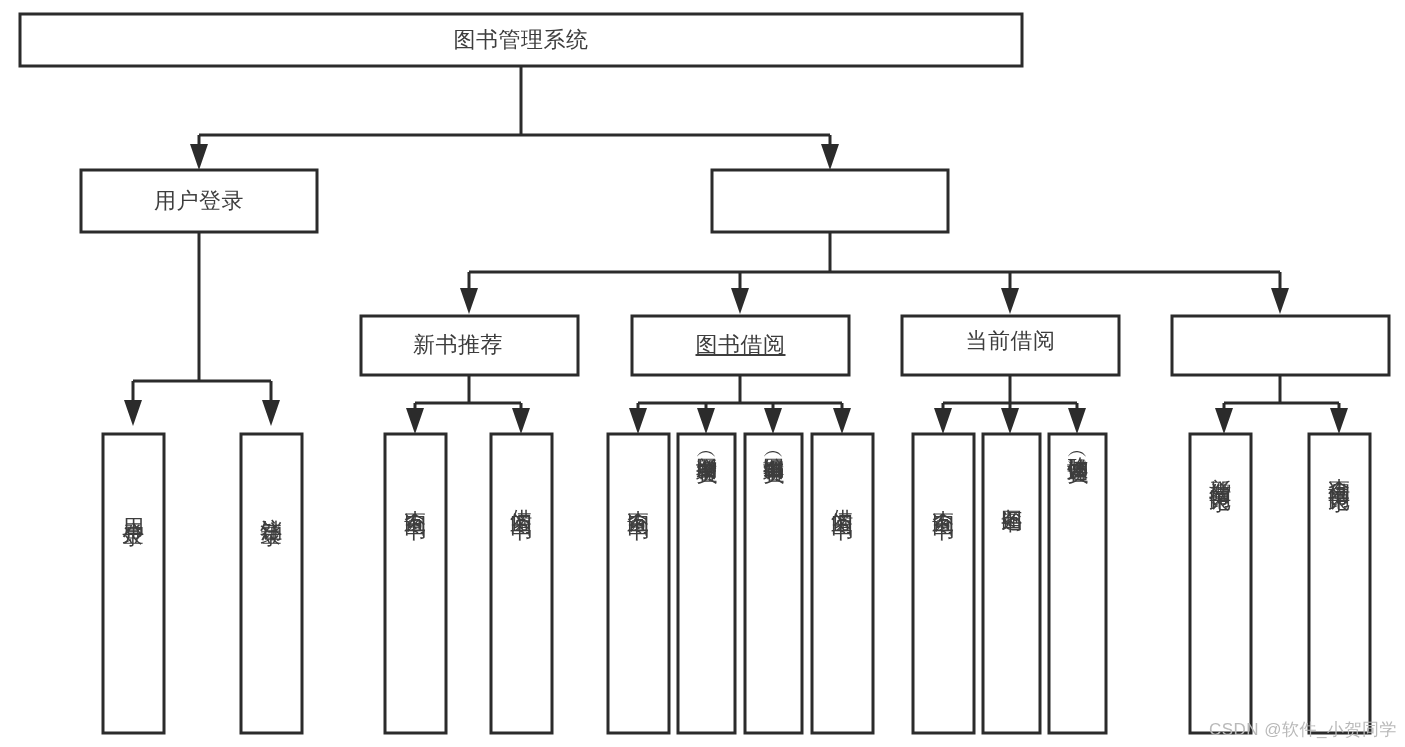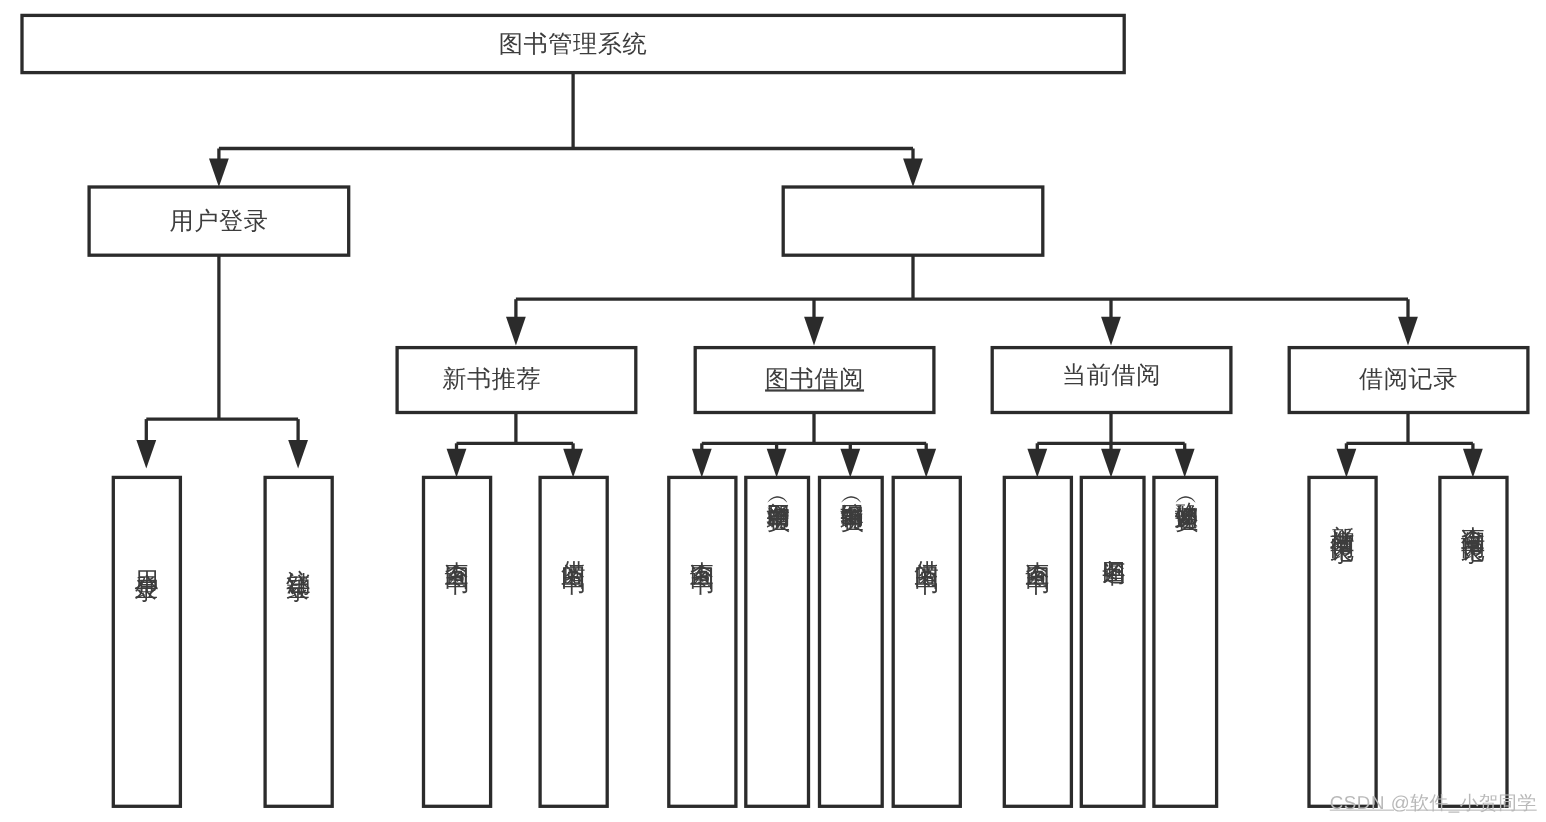--- a/index.html
+++ b/index.html
@@ -71,21 +71,20 @@
   }
   #watermark {
     position: absolute;
     right: 8px;
     bottom: 6px;
     font-size: 17px;
     color: #b9b9b9;
     font-family: "Liberation Sans", "DejaVu Sans", sans-serif;
     white-space: nowrap;
     letter-spacing: 0.5px;
-    text-decoration: underline;
   }
 </style>
 </head>
 <body>
 
 <div id="diagram-root">
 
   <svg id="diagram-svg" viewBox="0 0 1405 747" xmlns="http://www.w3.org/2000/svg">
 
     <defs>
@@ -197,24 +196,23 @@
     <rect class="node-rect" x="1049" y="434" width="57" height="299"></rect>
 
     <rect class="node-rect" x="1190" y="434" width="61" height="299"></rect>
     <rect class="node-rect" x="1309" y="434" width="61" height="299"></rect>
   </svg>
 
   <div class="node-label horizontal" style="left:20px; top:14px; width:1002px; height:52px;">图书管理系统</div>
 
   <div class="node-label horizontal" style="left:81px; top:170px; width:236px; height:62px;">用户登录</div>
 
-  <div class="node-label horizontal" style="left:361px; top:316px; width:172px; height:59px;">新书推荐</div>
+  <div class="node-label horizontal" style="left:372px; top:316px; width:172px; height:59px;">新书推荐</div>
   <div class="node-label horizontal" style="left:632px; top:316px; width:217px; height:59px;text-decoration:underline;">图书借阅</div>
   <div class="node-label horizontal" style="left:902px; top:316px; width:217px; height:50px;">当前借阅</div>
-  <div class="node-label horizontal" style="left:1172px; top:316px; width:217px; height:59px;">借阅记录</div>
 
   <div class="node-label vertical" style="left:103px; top:434px; width:61px; height:299px; padding-top:66px;">用户登录</div>
   <div class="node-label vertical" style="left:241px; top:434px; width:61px; height:299px; padding-top:66px;">注销登录</div>
 
   <div class="node-label vertical" style="left:385px; top:434px; width:61px; height:299px; padding-top:58px;">查询图书</div>
   <div class="node-label vertical" style="left:491px; top:434px; width:61px; height:299px; padding-top:58px;">借阅图书</div>
 
   <div class="node-label vertical" style="left:608px; top:434px; width:61px; height:299px; padding-top:58px;">查询图书</div>
   <div class="node-label vertical narrow" style="left:678px; top:434px; width:57px; height:299px; padding-top:6px;">新增图书（管理员）</div>
   <div class="node-label vertical narrow" style="left:745px; top:434px; width:57px; height:299px; padding-top:6px;">编辑图书（管理员）</div>

